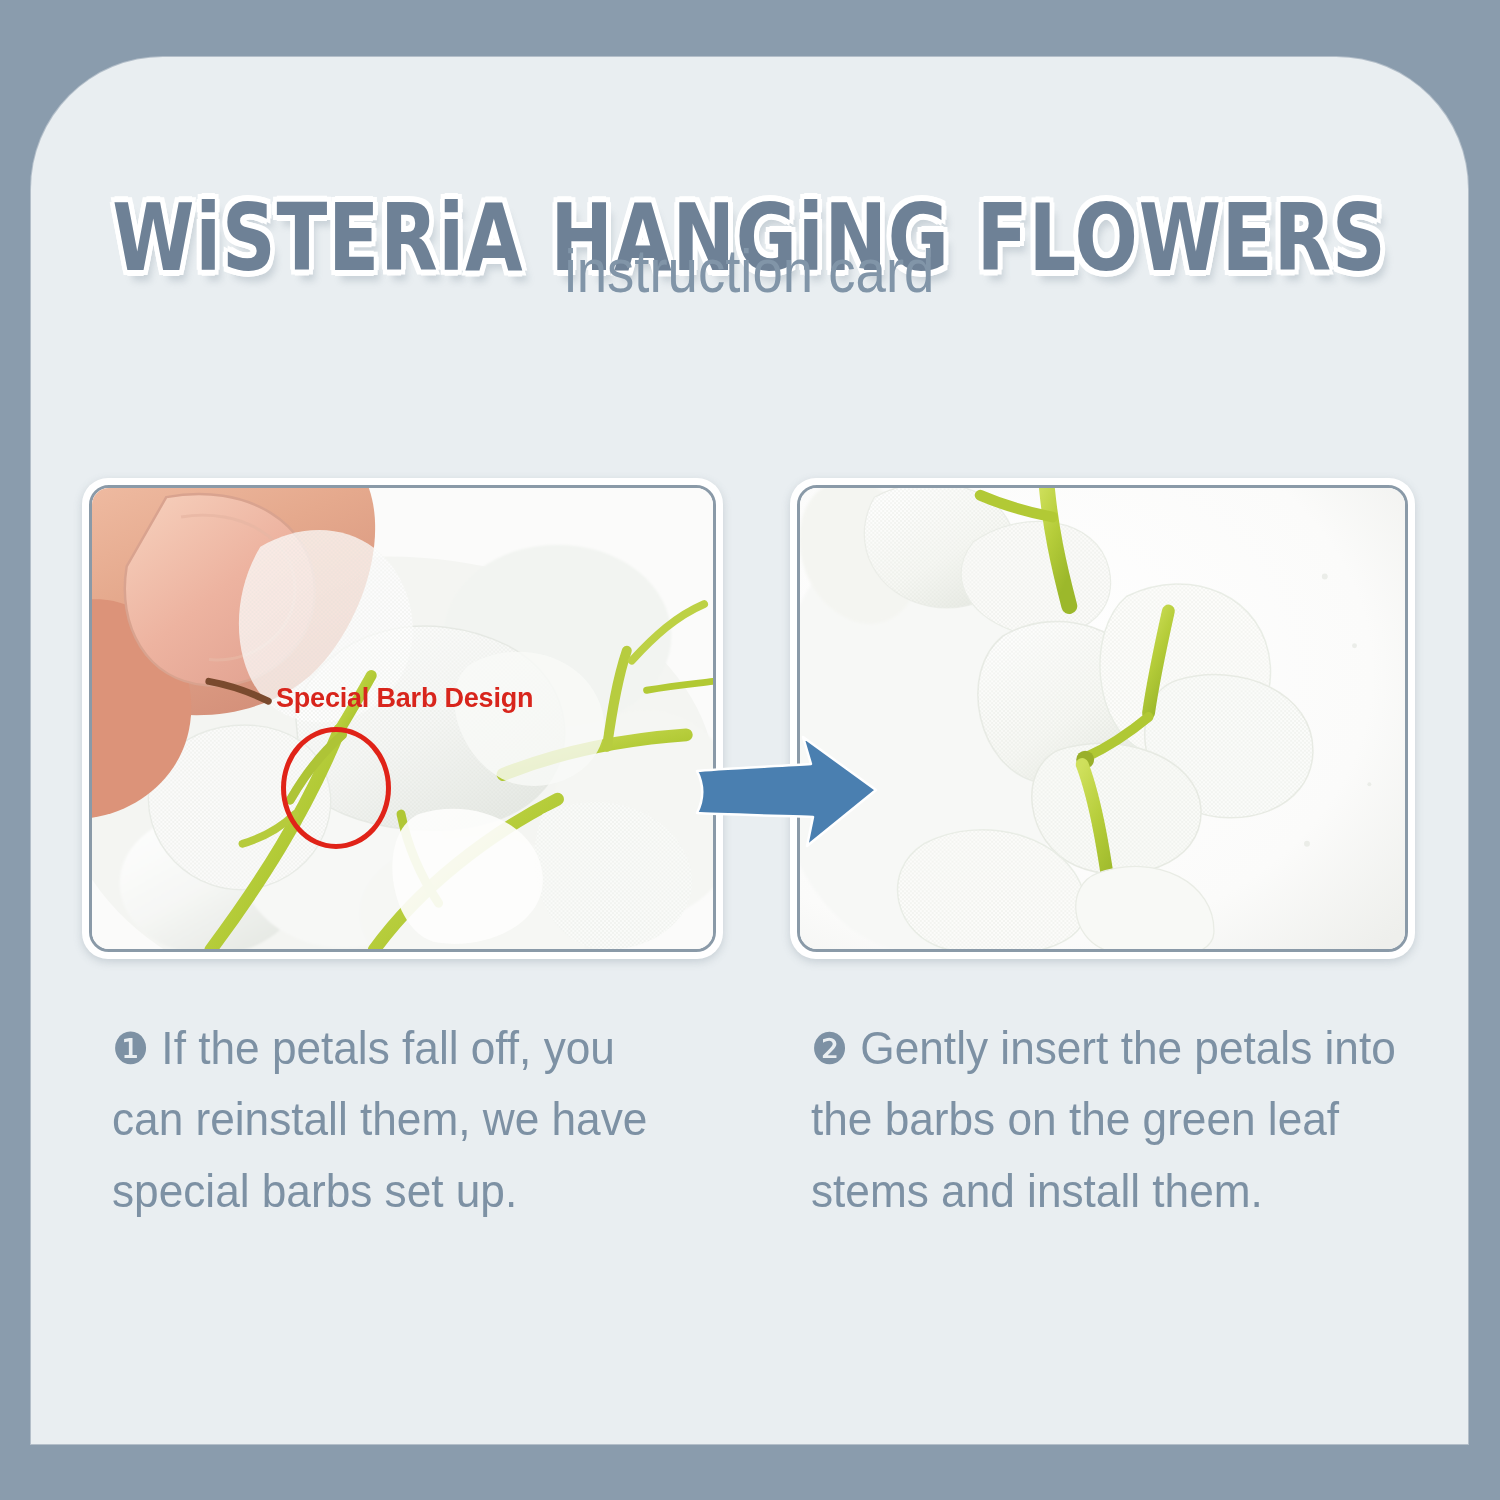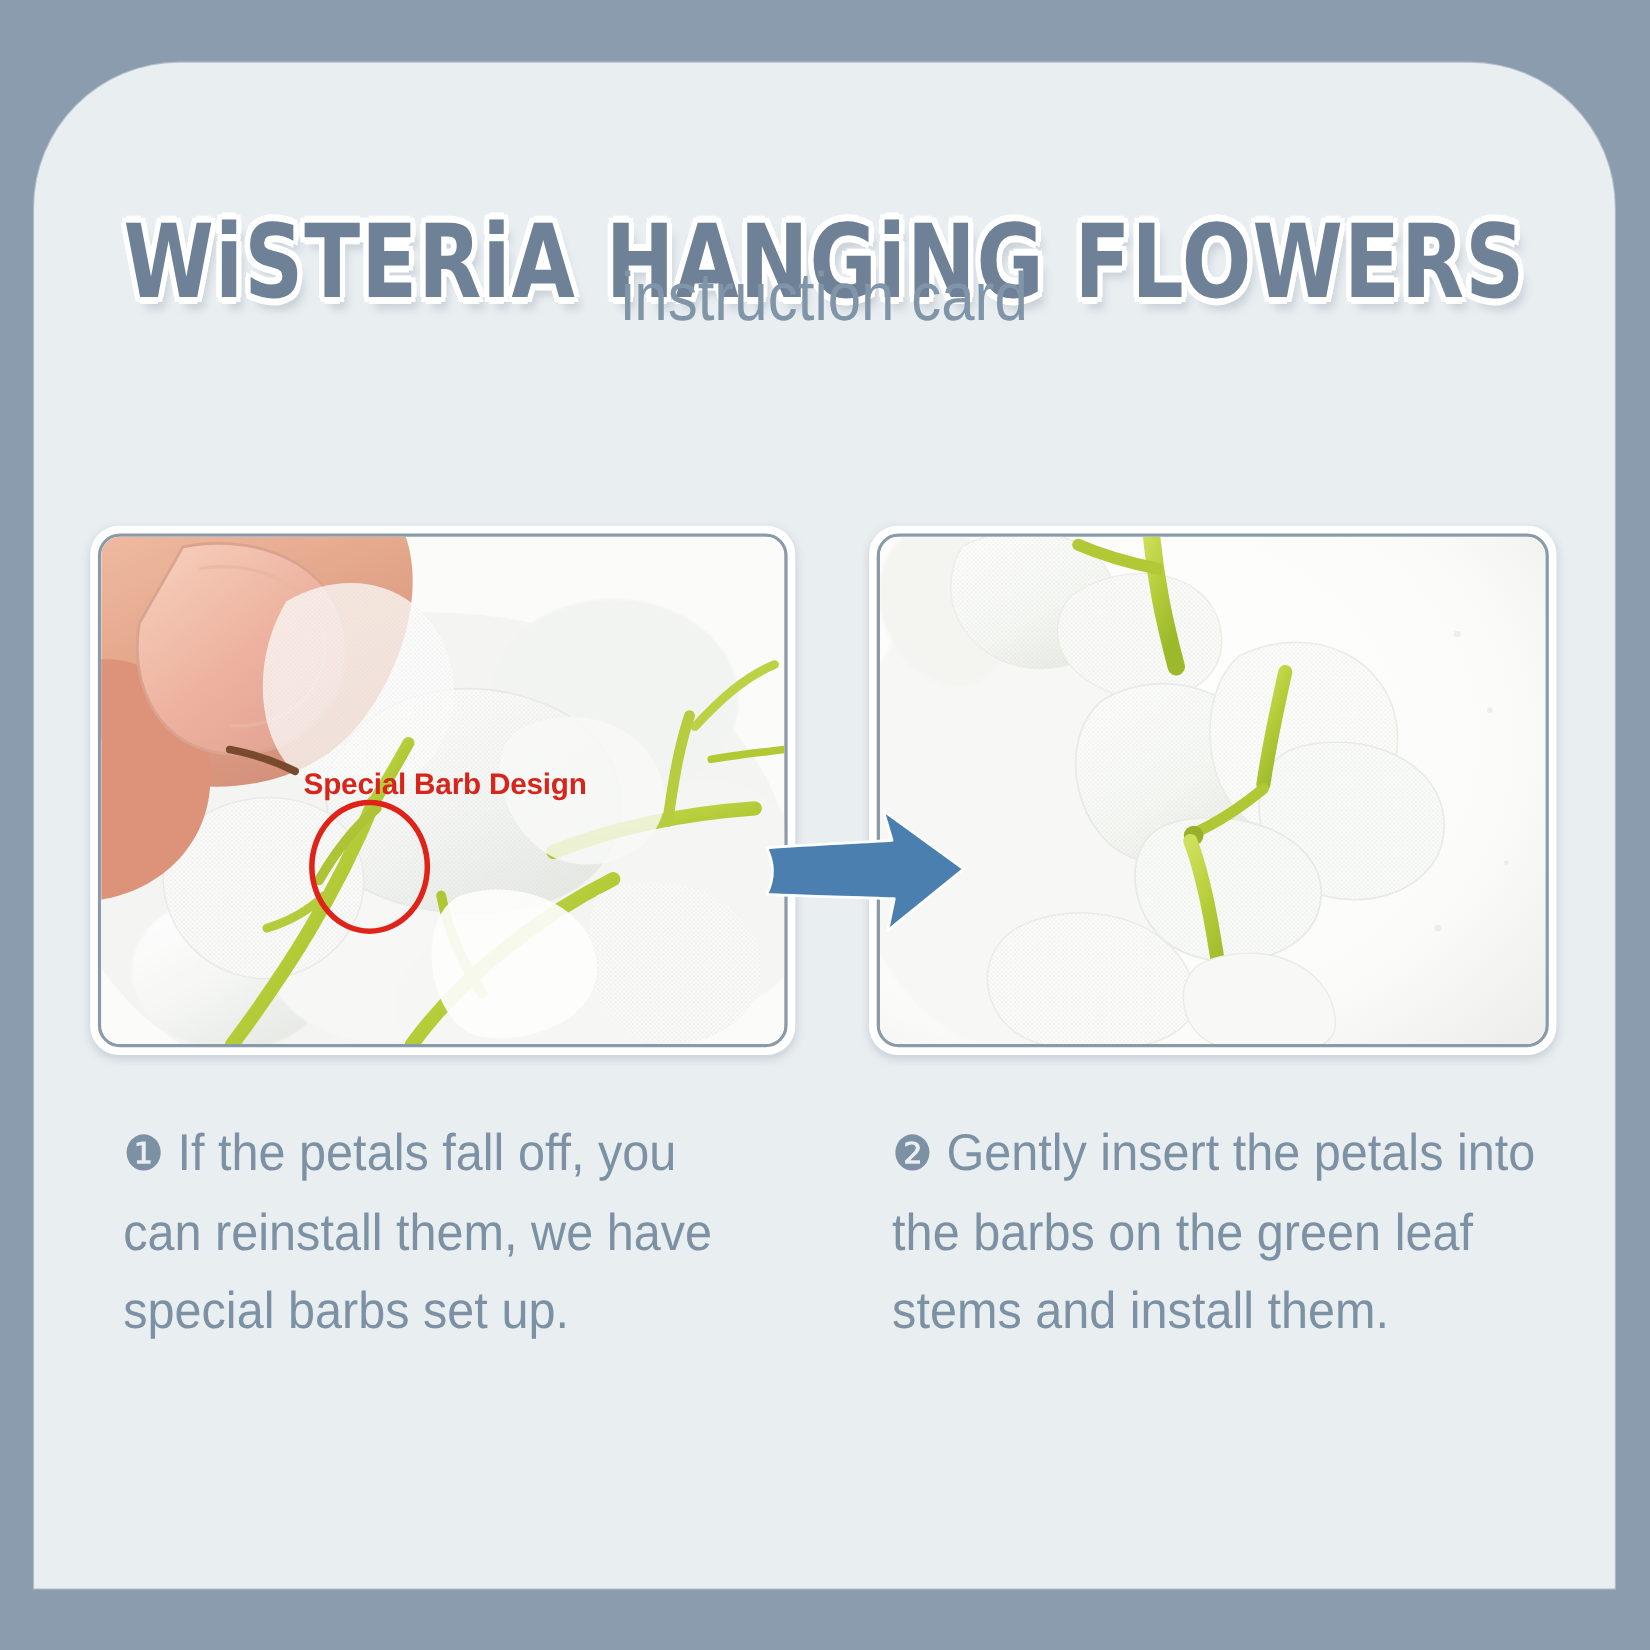--- a/index.html
+++ b/index.html
@@ -96,21 +96,21 @@
   #photo-left  { left: 51px;  top: 421px; width: 641px; height: 481px; }
   #photo-right { left: 759px; top: 421px; width: 625px; height: 481px; }
 
   .pic { position: absolute; inset: 0; overflow: hidden; }
   .pic svg { display: block; width: 100%; height: 100%; }
 
   
   #barb-label {
     position: absolute;
     left: 184px;
-    top: 210px;
+    top: 195px;
     font-family: "Liberation Sans", sans-serif;
     font-size: 27px;
     font-weight: bold;
     color: #d8251c;
     white-space: nowrap;
     letter-spacing: -0.2px;
   }
   #barb-circle {
     position: absolute;
     left: 189px;

